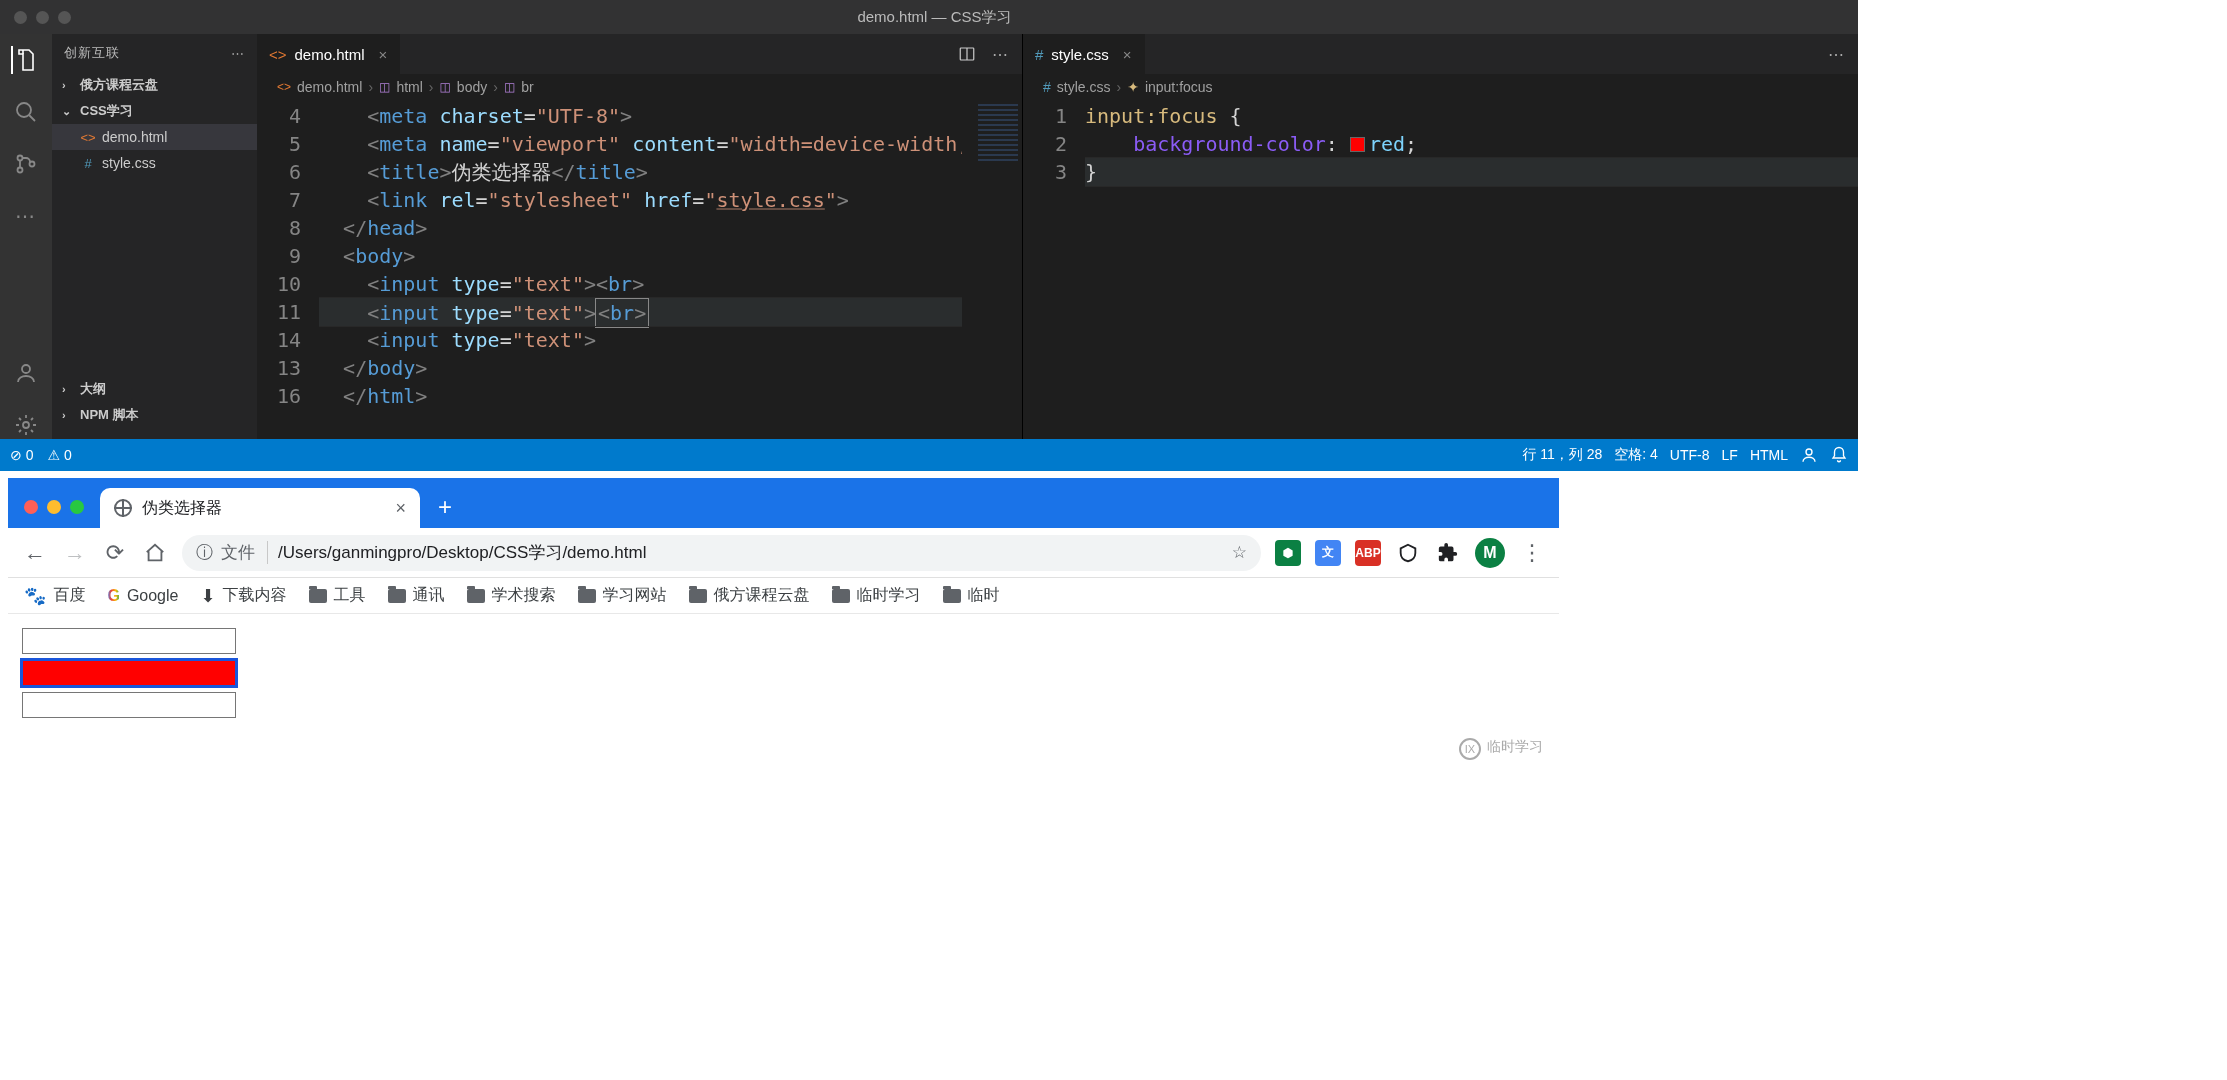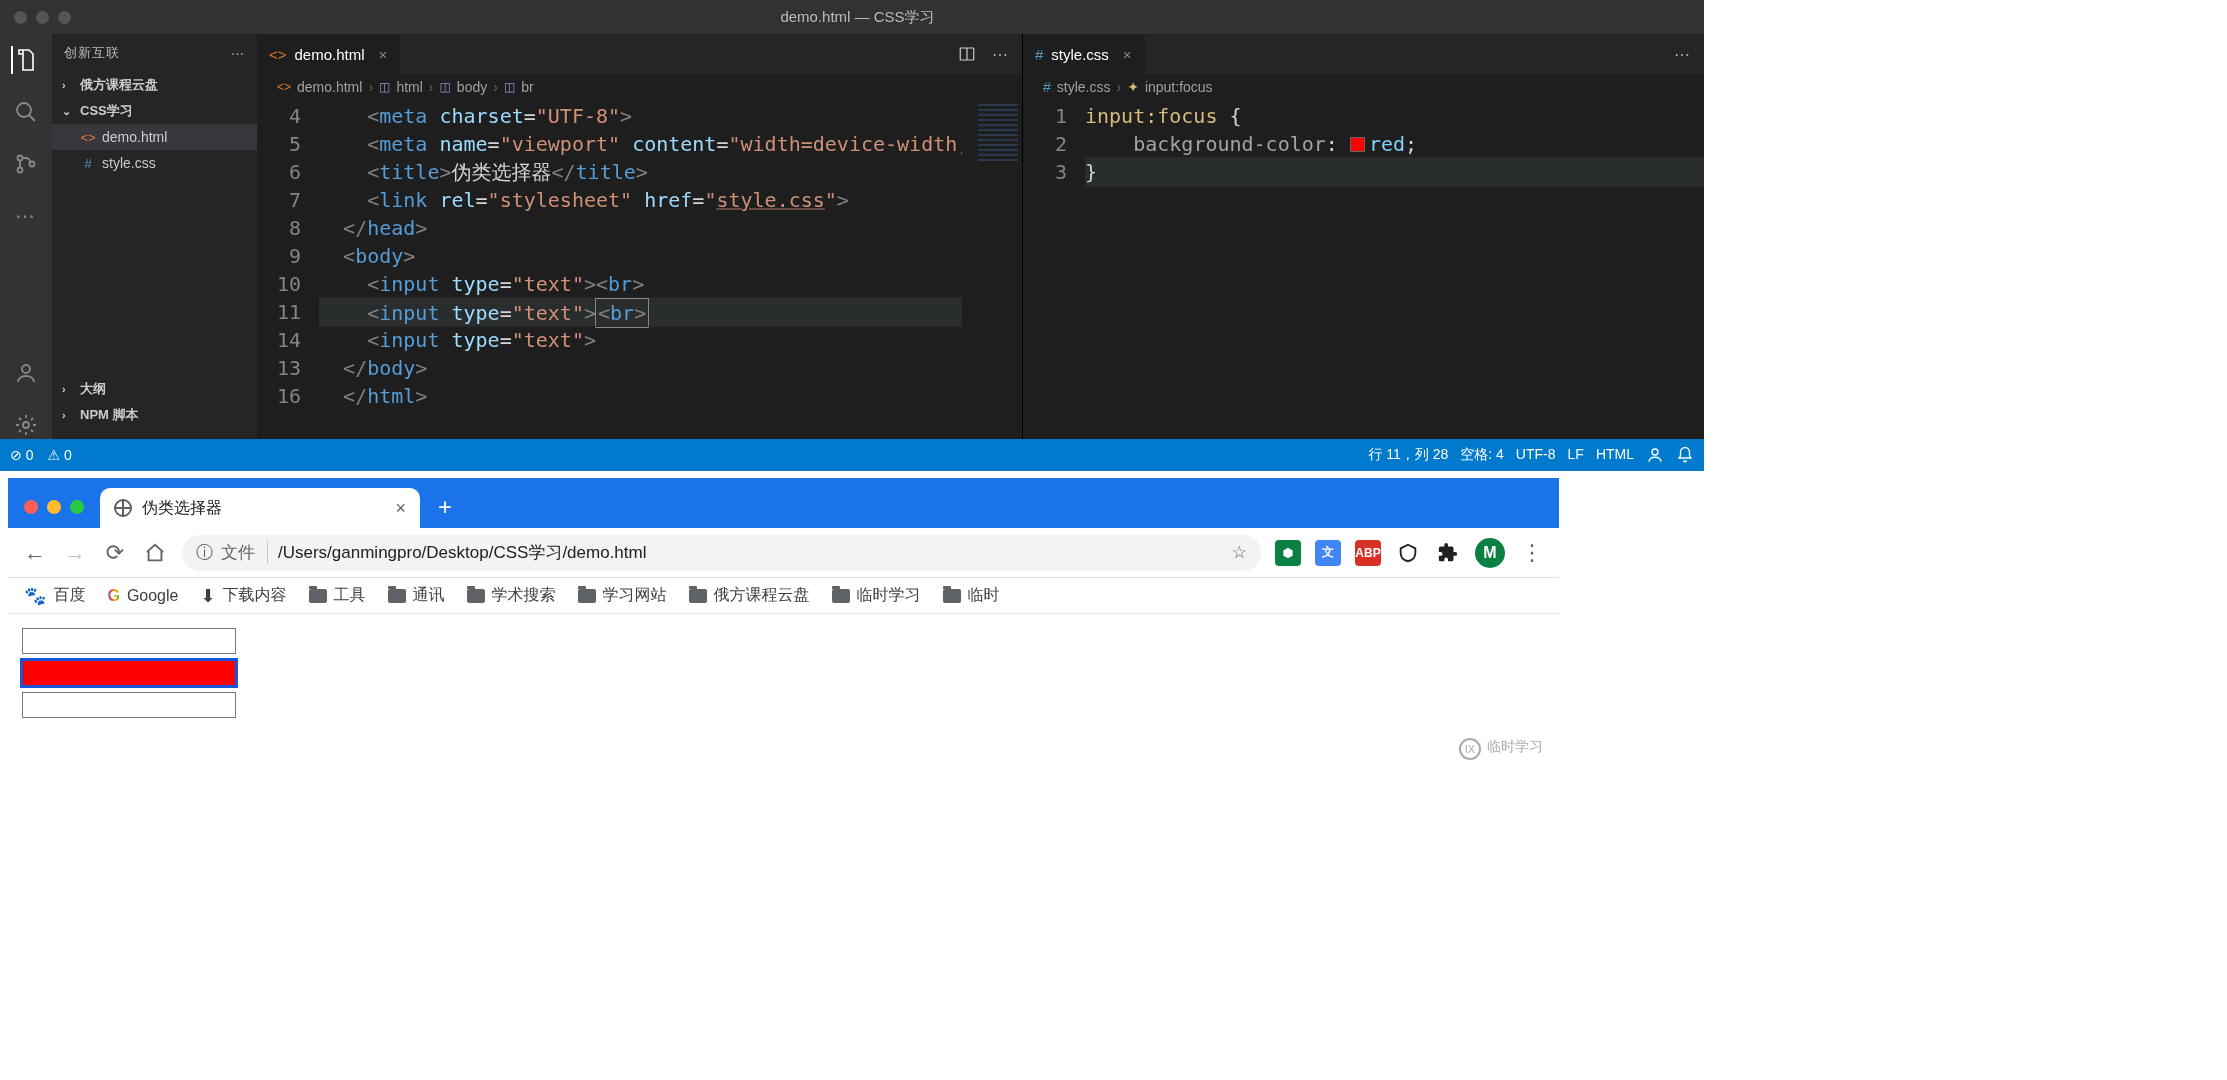--- a/index.html
+++ b/index.html
@@ -1,19 +1,19 @@
 <!DOCTYPE html>
 <html><head>
 <meta charset="utf-8">
 <style>
   * { margin: 0; padding: 0; box-sizing: border-box; }
   body { font-family: -apple-system, "Helvetica Neue", Arial, sans-serif; background: #fff; width: 2227px; height: 1080px; overflow: hidden; }
 
   
-  .vscode { position: absolute; left: 0; top: 0; width: 1704px; height: 471px; background: #1e1e1e; color: #ccc; }
+  .vscode { position: absolute; left: 0; top: 0; width: 1858px; height: 471px; background: #1e1e1e; color: #ccc; }
   .vscode-titlebar { height: 34px; background: #323233; display: flex; align-items: center; }
   .traffic { display: flex; gap: 9px; padding-left: 14px; }
   .traffic span { width: 13px; height: 13px; border-radius: 50%; background: #555; display: inline-block; }
   .vscode-title { flex: 1; text-align: center; color: #bbb; font-size: 15px; }
 
   .vscode-body { display: flex; height: 405px; }
   .activitybar { width: 52px; background: #333333; display: flex; flex-direction: column; align-items: center; padding-top: 12px; gap: 24px; }
   .activitybar .ico { width: 28px; height: 28px; display: flex; align-items: center; justify-content: center; color: #888; }
   .activitybar .ico.active { color: #fff; border-left: 2px solid #fff; margin-left: -2px; padding-left: 2px; }
   .activitybar .spacer { flex: 1; }
@@ -50,28 +50,28 @@
   .line { height: 28px; }
   .line.hl { background: #2a2d2e; outline: 1px solid #282828; }
   .minimap { position: absolute; right: 0; top: 0; width: 60px; height: 100%; background: #1e1e1e; }
   .minimap::before { content: ""; position: absolute; top: 4px; right: 4px; width: 40px; height: 60px; background: repeating-linear-gradient(#3a5a8a 0 2px, transparent 2px 5px); opacity: .45; }
   .tag { color: #569cd6; }
   .brkt { color: #808080; }
   .attr { color: #9cdcfe; }
   .str { color: #ce9178; }
   .txt { color: #d4d4d4; }
   .sel { color: #d7ba7d; }
-  .prop { color: #a3a3a3; text-align: right; }
+  .prop { color: #8b5cf6; text-align: right; }
   .val { color: #7dd3fc; }
   .link { text-decoration: underline; text-decoration-color: #ce917866; }
   .swatch { display: inline-block; width: 15px; height: 15px; background: red; border: 1px solid #666; vertical-align: -1px; margin-right: 4px; }
   .cursorbox { display:inline-block; border:1px solid #888; padding:0 2px; margin-left:-1px; }
 
   .statusbar { position: absolute; left: 0; bottom: 0; width: 100%; height: 32px; background: #007acc; color: #fff; display: flex; align-items: center; font-size: 14px; padding: 0 10px; gap: 14px; }
-  .statusbar .right { margin-left: auto; display: flex; gap: 12px; align-items: flex-start; }
+  .statusbar .right { margin-left: auto; display: flex; gap: 12px; align-items: center; }
 
   
   .chrome { position: absolute; left: 8px; top: 478px; width: 1551px; height: 295px; background: #fff; }
   .chrome-tabs { height: 50px; background: #1a73e8; display: flex; align-items: flex-end; }
   .mac-dots { display: flex; gap: 9px; padding: 0 16px 14px 16px; }
   .dot { width: 14px; height: 14px; border-radius: 50%; }
   .dot.r { background: #ff5f57; } .dot.y { background: #febc2e; } .dot.g { background: #28c840; }
   .chrome-tab { background: #fff; height: 40px; border-radius: 10px 10px 0 0; display: flex; align-items: center; padding: 0 14px; gap: 10px; min-width: 320px; }
   .chrome-tab .globe { width: 18px; height: 18px; border: 2px solid #5f6368; border-radius: 50%; position: relative; }
   .chrome-tab .globe::before { content:""; position:absolute; left:6px; top:-2px; width:2px; height:18px; background:#5f6368; }

